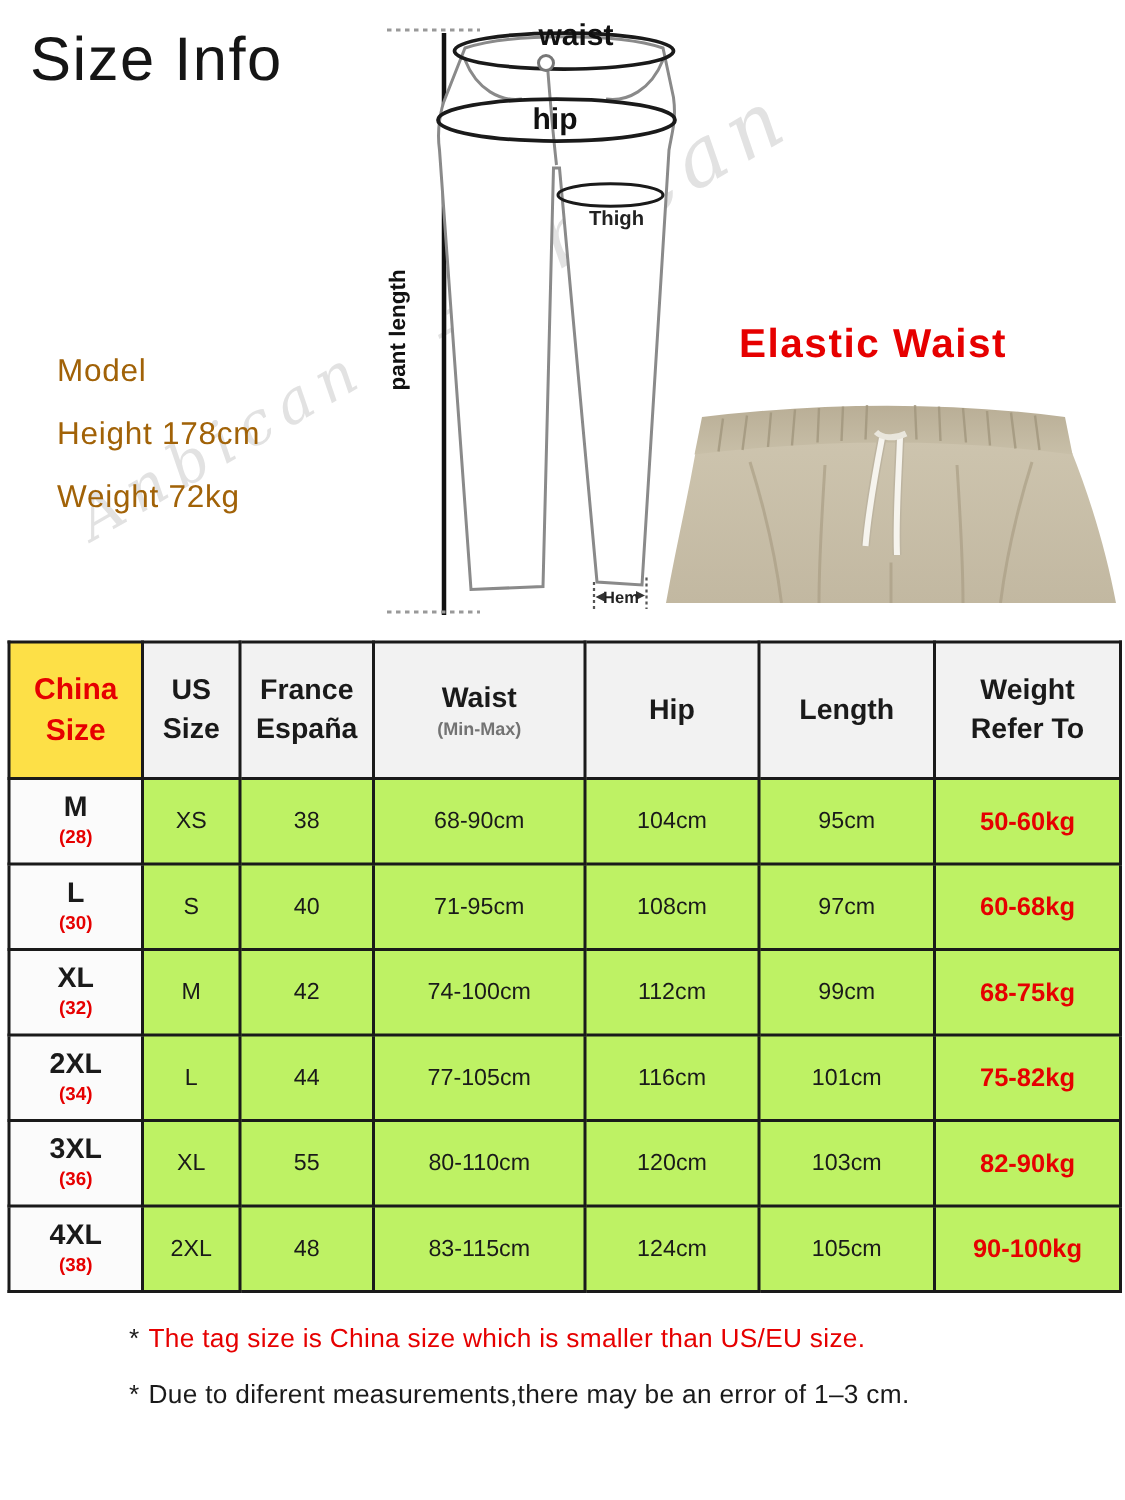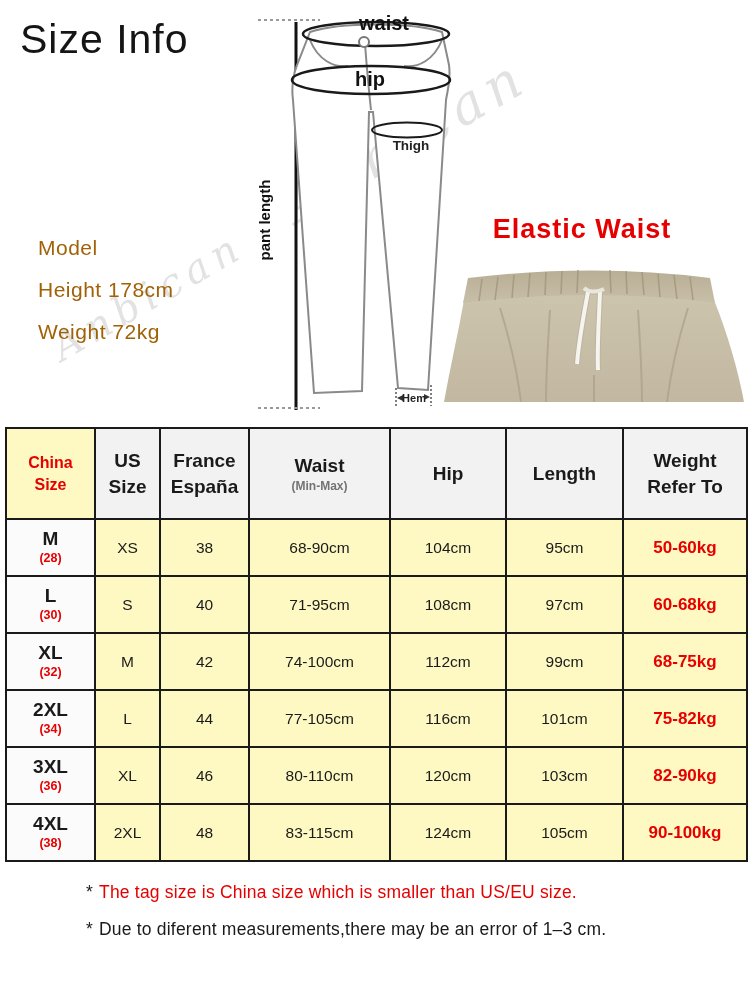--- a/index.html
+++ b/index.html
@@ -33,23 +33,23 @@
   .size-table{
     position:absolute;left:5px;top:427px;width:741px;border-collapse:collapse;
     table-layout:fixed;
   }
   .size-table td,.size-table th{
     border:2px solid #1a1a1a;text-align:center;vertical-align:middle;padding:0;
   }
   .size-table tr.hdr{height:91px;}
   .size-table tr.body-row{height:57px;}
   .size-table th{background:#f2f2f2;font-size:19px;font-weight:bold;line-height:1.35;}
-  .size-table th.c-china-h{background:#fef9c3;color:#e60000;font-size:16px;}
+  .size-table th.c-china-h{background:#fde047;color:#e60000;font-size:20px;}
   .waist-sub{display:block;color:#737373;font-size:12px;font-weight:bold;}
-  .size-table td{font-size:15.5px;background:#fef9c3;}
+  .size-table td{font-size:15.5px;background:#bef264;}
   .cn{font-size:19px;font-weight:bold;line-height:1.1;}
   .cn-sub{font-size:12.5px;font-weight:bold;color:#e60000;line-height:1.1;margin-top:2px;}
   td.c-china{background:#fbfbfb;}
   td.c-weight{color:#e60000;font-weight:bold;font-size:17px;}
   
   .footnotes{position:absolute;left:86px;top:882px;}
   .footnote{font-size:17.5px;margin-bottom:16px;letter-spacing:.2px;}
   .footnote .mk{color:#1a1a1a;margin-right:6px;}
   .footnote.fn-red .tx{color:#e60000;}
   .footnote.fn-black .tx{color:#1a1a1a;}
@@ -234,21 +234,21 @@
         <td>116cm</td>
         <td>101cm</td>
         <td class="c-weight">75-82kg</td>
       </tr>
       <tr class="body-row">
         <td class="c-china">
           <div class="cn">3XL</div>
           <div class="cn-sub">(36)</div>
         </td>
         <td>XL</td>
-        <td>46</td>
+        <td>55</td>
         <td>80-110cm</td>
         <td>120cm</td>
         <td>103cm</td>
         <td class="c-weight">82-90kg</td>
       </tr>
       <tr class="body-row">
         <td class="c-china">
           <div class="cn">4XL</div>
           <div class="cn-sub">(38)</div>
         </td>

